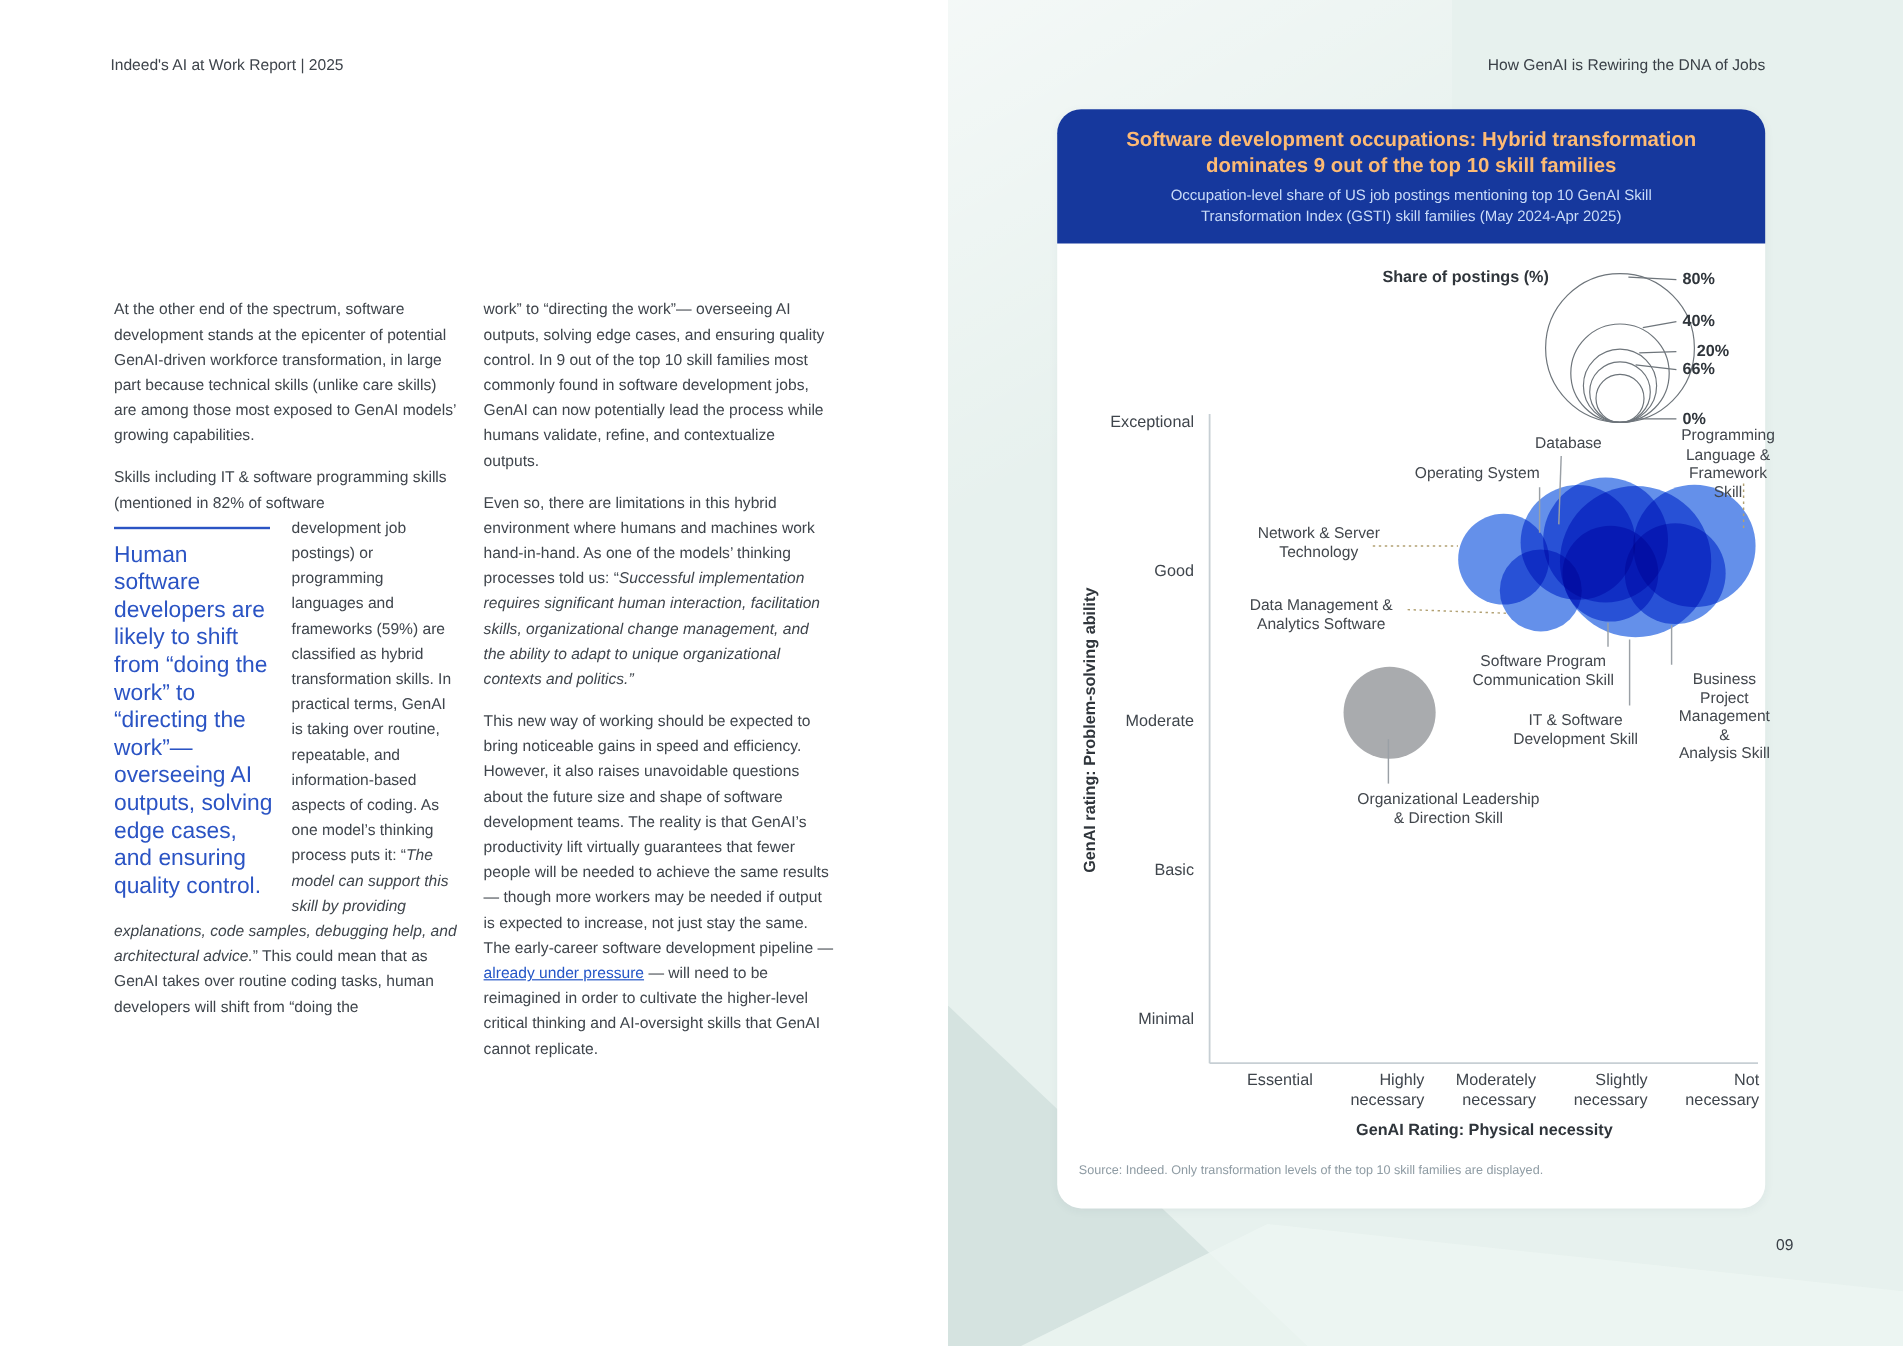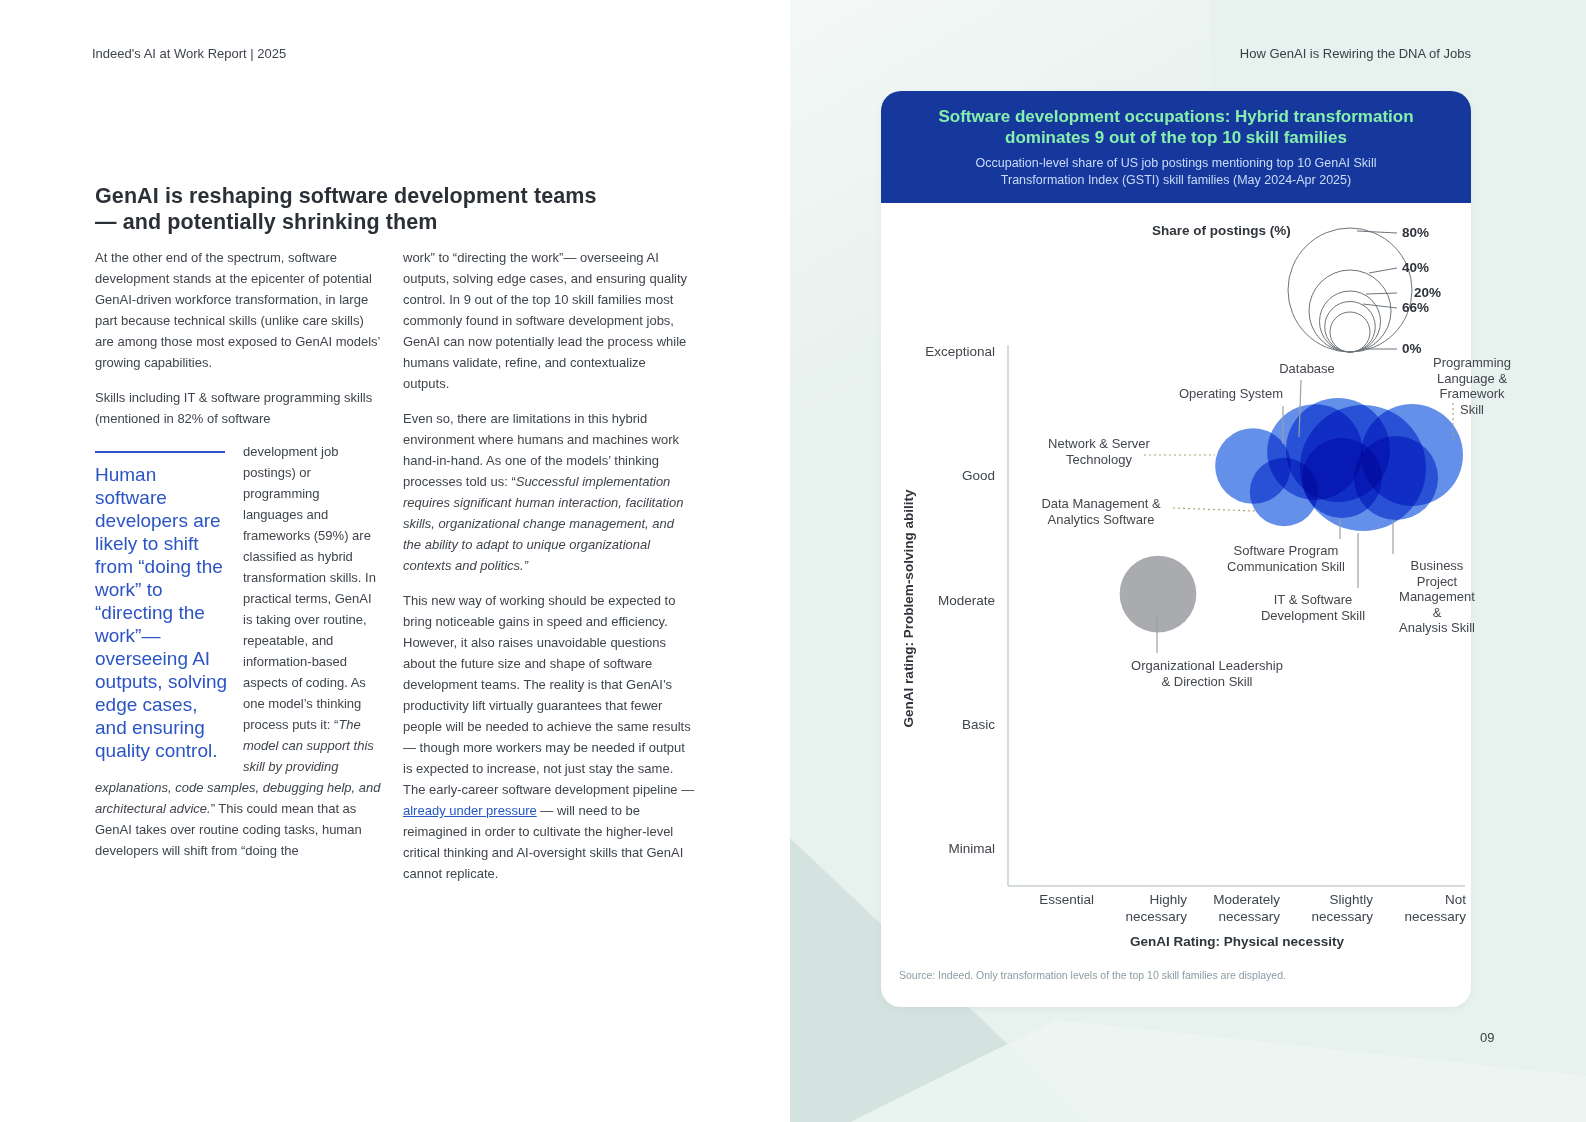--- a/index.html
+++ b/index.html
@@ -35,21 +35,21 @@
   .pullquote { float:left; width:138px; margin:10px 10px 6px 0; }
   .pq-rule { width:130px; height:2px; background:#2b54c4; margin-bottom:10px; }
   .pq-text { font-size:19px; line-height:23px; color:#2b54c4; }
   a.body-link { color:#2456c7; text-decoration:underline; cursor:pointer; }
 
   
   .chart-card { position:absolute; left:881px; top:91px; width:590px; height:916px; background:#ffffff;
     border-radius:20px; box-shadow:0 2px 8px rgba(30,60,80,.05); }
   .chart-header { position:absolute; left:0; top:0; width:590px; height:112px; background:#16389d;
     border-radius:20px 20px 0 0; text-align:center; padding-top:15px; }
-  .chart-title { font-size:17px; line-height:21px; font-weight:bold; color:#86efac; white-space:pre-line; }
+  .chart-title { font-size:17px; line-height:21px; font-weight:bold; color:#fdba74; white-space:pre-line; }
   .chart-subtitle { margin-top:7px; font-size:12.5px; line-height:17px; color:#c9dbf8; white-space:pre-line; }
 
   .legend-block { position:absolute; left:63px; top:132px; }
   .legend-title { font-size:13.5px; font-weight:bold; color:#2f353b; margin-bottom:10px; }
   .legend-item { font-size:13.5px; color:#3f454c; margin-bottom:8px; display:flex; align-items:center; }
   .legend-dot { width:11px; height:11px; border-radius:50%; margin-right:10px; flex:none; }
   .size-legend-title { position:absolute; left:271px; top:132px; font-size:13.5px; font-weight:bold; color:#2f353b; }
 
   #plot-svg { position:absolute; left:0; top:0; width:590px; height:916px; }
   .plot-label { position:absolute; font-size:13px; line-height:15.5px; color:#42474d; text-align:center;
@@ -72,27 +72,25 @@
   <div class="right-panel">
     <div class="deco-top"></div>
     <div class="deco-band"></div>
     <div class="deco-light"></div>
   </div>
 
   <div class="header-left">Indeed's AI at Work Report  |  2025</div>
   <div class="header-right">How GenAI is Rewiring the DNA of Jobs</div>
   <div class="page-number">09</div>
 
-  <h1 class="article-title" style="white-space: pre-line;">GenAI is reshaping software development teams
-— and potentially shrinking them</h1>
 
   <div class="columns">
     <div class="col col1">
       <p>At the other end of the spectrum, software development stands at the epicenter of potential GenAI-driven workforce transformation, in large part because technical skills (unlike care skills) are among those most exposed to GenAI models’ growing capabilities.</p>
-      <p style="margin-bottom:12px;">Skills including IT &amp; software programming skills (mentioned in 82% of software</p>
+      <p style="margin-bottom:0;">Skills including IT &amp; software programming skills (mentioned in 82% of software</p>
       <div class="pullquote-wrap">
         <div class="pullquote">
           <div class="pq-rule"></div>
           <div class="pq-text">Human software developers are likely to shift from “doing the work” to “directing the work”— overseeing AI outputs, solving edge cases, and ensuring quality control.</div>
         </div>
         <span><span>development job postings) or programming languages and frameworks (59%) are classified as hybrid transformation skills. In practical terms, GenAI is taking over routine, repeatable, and information-based aspects of coding. As one model’s thinking process puts it: “</span><span class="it">The model can support this skill by providing explanations, code samples, debugging help, and architectural advice.</span><span>” This could mean that as GenAI takes over routine coding tasks, human developers will shift from “doing the</span></span>
       </div>
     </div>
     <div class="col col2">
       <p>work” to “directing the work”— overseeing AI outputs, solving edge cases, and ensuring quality control. In 9 out of the top 10 skill families most commonly found in software development jobs, GenAI can now potentially lead the process while humans validate, refine, and contextualize outputs.</p>
@@ -159,21 +157,21 @@
 necessary</div>
         <div class="xtick" style="left: 537px; top: 800px;">Not
 necessary</div>
         <div class="size-label" style="left: 521px; top: 134px;">80%</div>
         <div class="size-label" style="left: 521px; top: 169px;">40%</div>
         <div class="size-label" style="left: 521px; top: 194px; margin-left: 12px;">20%</div>
         <div class="size-label" style="left: 521px; top: 209px;">66%</div>
         <div class="size-label" style="left: 521px; top: 250px;">0%</div>
         <div class="plot-label" style="left: 350px; top: 295px;">Operating System</div>
         <div class="plot-label" style="left: 426px; top: 270px;">Database</div>
-        <div class="plot-label" style="left: 559px; top: 264px; margin-left: 32px;">Programming
+        <div class="plot-label" style="left: 559px; top: 264px;">Programming
 Language &amp;
 Framework Skill</div>
         <div class="plot-label" style="left: 218px; top: 345px;">Network &amp; Server
 Technology</div>
         <div class="plot-label" style="left: 220px; top: 405px;">Data Management &amp;
 Analytics Software</div>
         <div class="plot-label" style="left: 405px; top: 452px;">Software Program
 Communication Skill</div>
         <div class="plot-label" style="left: 432px; top: 501px;">IT &amp; Software
 Development Skill</div>

